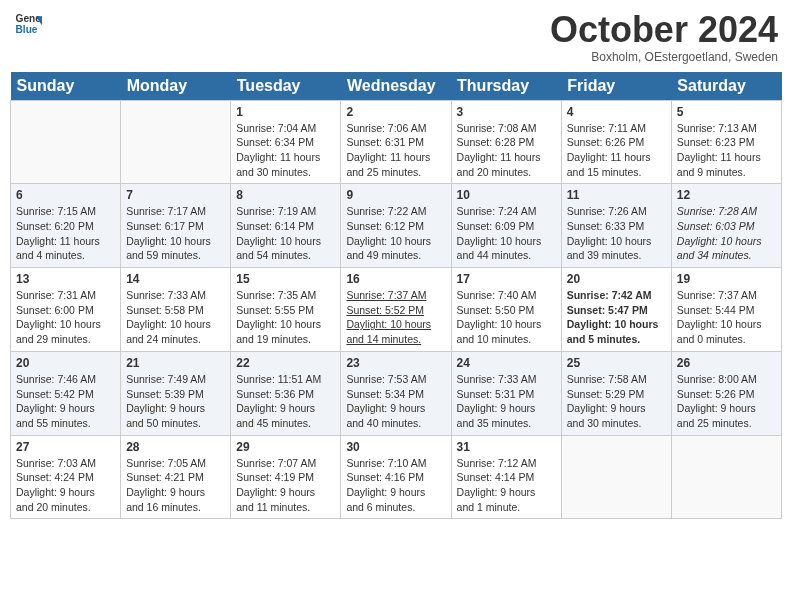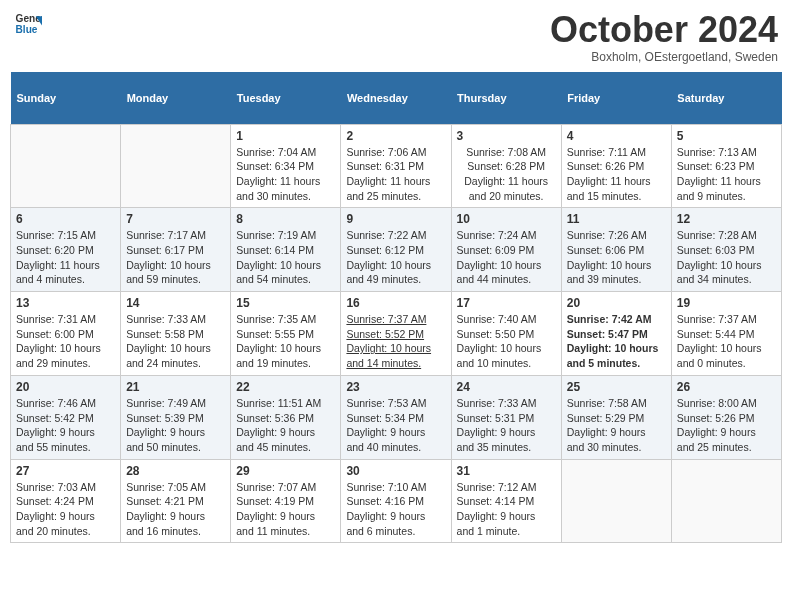--- a/index.html
+++ b/index.html
@@ -39,22 +39,22 @@
     }
     table {
       width: 100%;
       border-collapse: collapse;
       font-size: 11px;
     }
     thead th {
       background-color: #2e6da4;
       color: #fff;
       text-align: left;
-      padding: 20px 6px;
-      font-size: 11px;
+      padding: 5px 6px;
+      font-size: 16px;
       font-weight: bold;
     }
     tbody td {
       border: 1px solid #ccc;
       vertical-align: top;
       padding: 4px 5px;
       height: 80px;
       width: 14.28%;
       color: #333;
     }
@@ -119,21 +119,21 @@
 Daylight: 11 hours and 30 minutes.</div>
         </td>
         <td>
           <span class="day-num">2</span>
           <div class="cell-text" style="white-space: pre-line;">Sunrise: 7:06 AM
 Sunset: 6:31 PM
 Daylight: 11 hours and 25 minutes.</div>
         </td>
         <td>
           <span class="day-num">3</span>
-          <div class="cell-text" style="white-space: pre-line; text-align: center;">Sunrise: 7:08 AM
+          <div class="cell-text" style="white-space: pre-line;">Sunrise: 7:08 AM
 Sunset: 6:28 PM
 Daylight: 11 hours and 20 minutes.</div>
         </td>
         <td>
           <span class="day-num">4</span>
           <div class="cell-text" style="white-space: pre-line;">Sunrise: 7:11 AM
 Sunset: 6:26 PM
 Daylight: 11 hours and 15 minutes.</div>
         </td>
         <td>
@@ -170,26 +170,26 @@
         </td>
         <td>
           <span class="day-num">10</span>
           <div class="cell-text" style="white-space: pre-line;">Sunrise: 7:24 AM
 Sunset: 6:09 PM
 Daylight: 10 hours and 44 minutes.</div>
         </td>
         <td>
           <span class="day-num">11</span>
           <div class="cell-text" style="white-space: pre-line;">Sunrise: 7:26 AM
-Sunset: 6:06 PM
+Sunset: 6:33 PM
 Daylight: 10 hours and 39 minutes.</div>
         </td>
         <td>
           <span class="day-num">12</span>
-          <div class="cell-text" style="white-space: pre-line;">Sunrise: 7:28 AM
+          <div class="cell-text" style="white-space: pre-line; font-style: italic;">Sunrise: 7:28 AM
 Sunset: 6:03 PM
 Daylight: 10 hours and 34 minutes.</div>
         </td>
       </tr>
       <tr>
         <td>
           <span class="day-num">13</span>
           <div class="cell-text" style="white-space: pre-line;">Sunrise: 7:31 AM
 Sunset: 6:00 PM
 Daylight: 10 hours and 29 minutes.</div>

